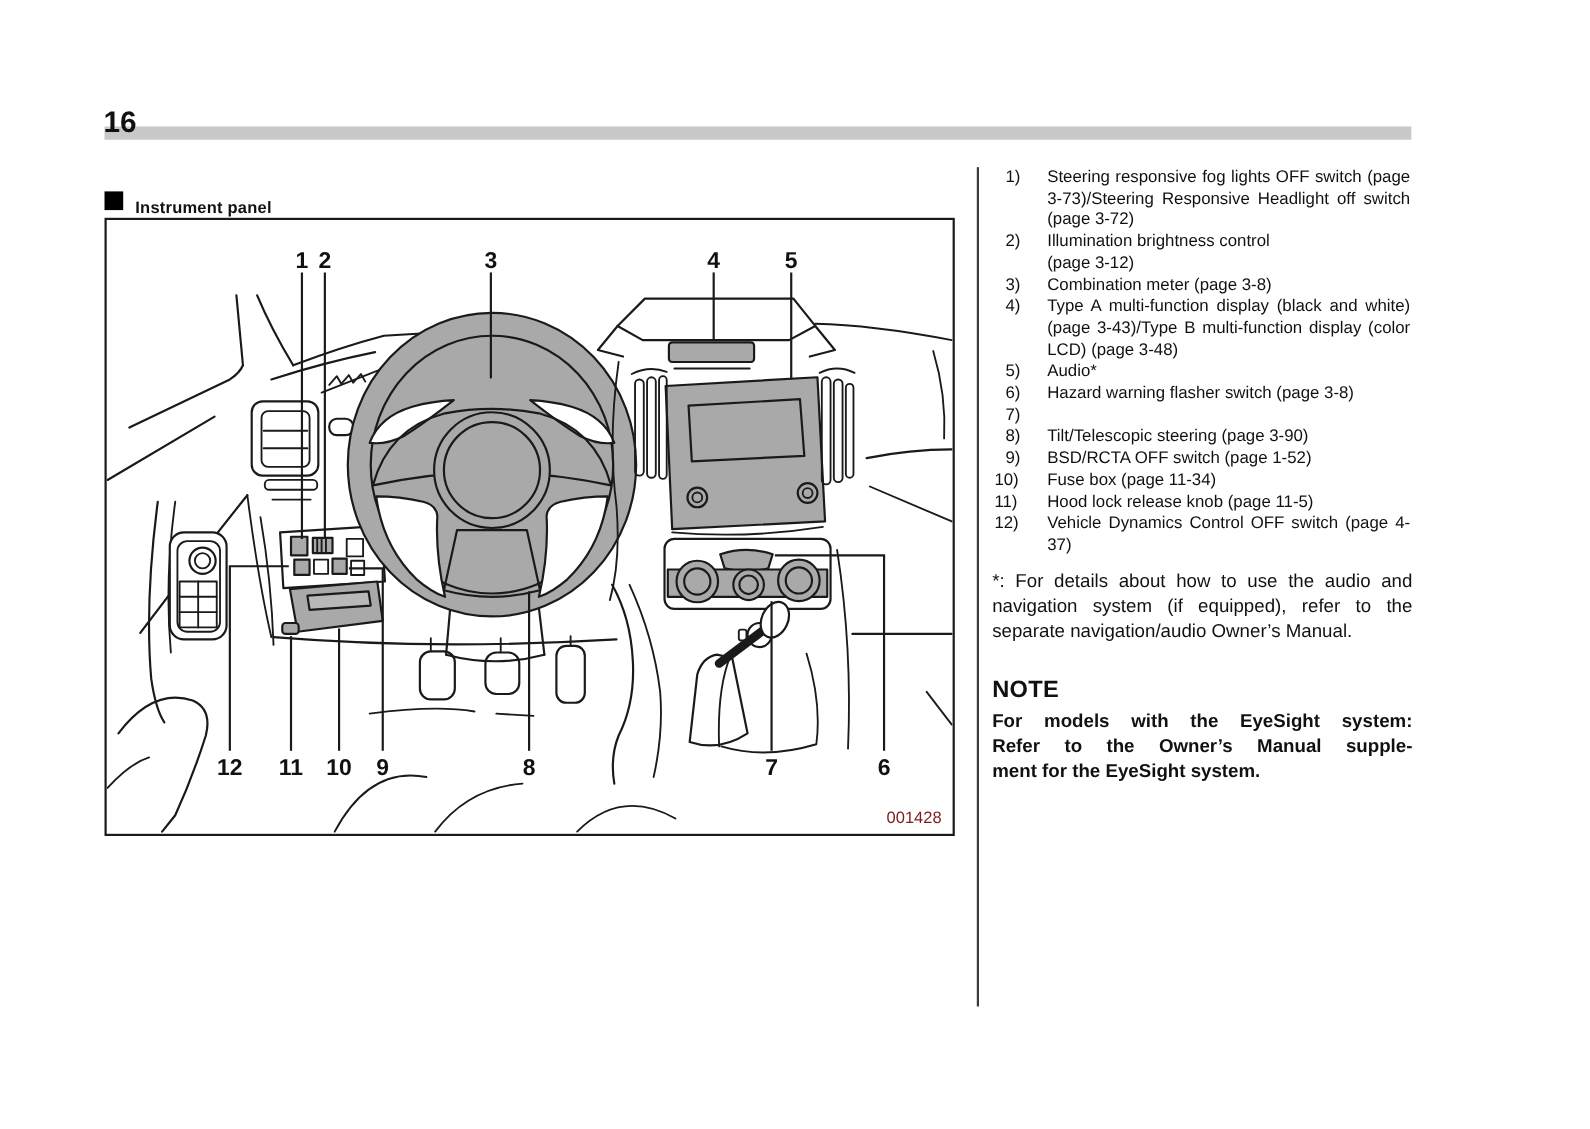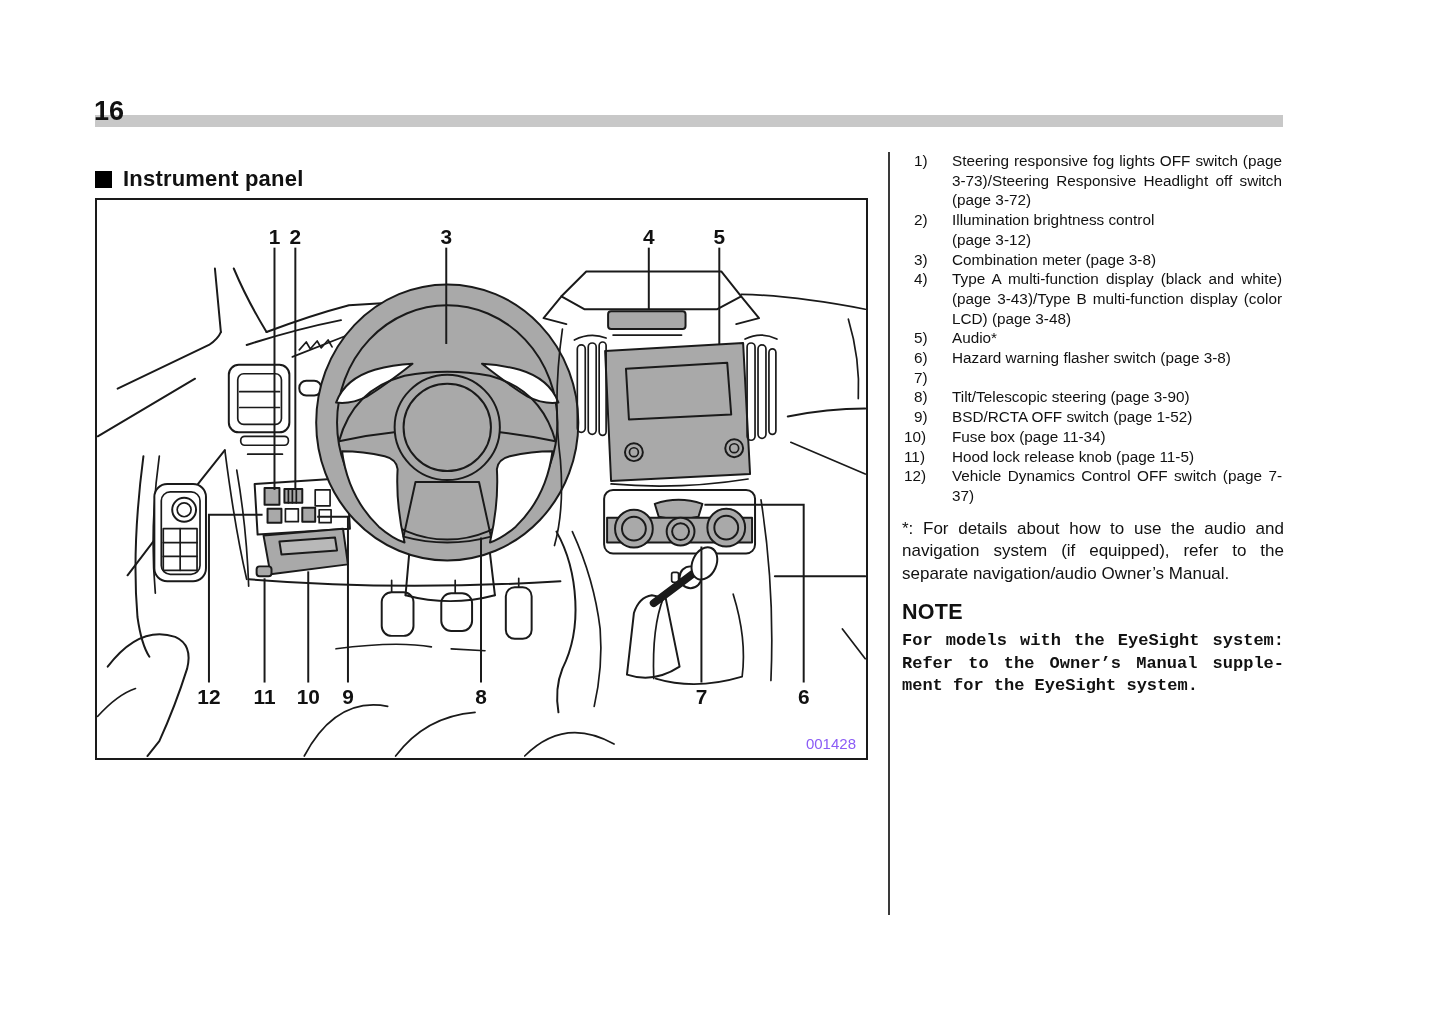--- a/index.html
+++ b/index.html
@@ -7,42 +7,42 @@
        font-family:"Liberation Sans","DejaVu Sans",sans-serif;color:#111;}
   .abs{position:absolute;}
 
   
   #page-number{left:94px;top:96px;font-size:27px;font-weight:bold;z-index:2;text-align:center;}
   #header-rule{left:95px;top:115px;width:1188px;height:12px;background:#c8c8c8;z-index:1;}
 
   
   #section-heading{left:95px;top:166px;display:flex;align-items:center;gap:11px;}
   #section-heading .sq{width:17px;height:17px;background:#000;flex:0 0 auto;}
-  #section-heading .t{font-size:22px;font-weight:bold;letter-spacing:.2px;}
+  #section-heading .t{font-size:15px;font-weight:bold;letter-spacing:.2px;margin-top:15px;}
 
   
   #figure-box{left:95px;top:198px;width:773px;height:562px;border:2px solid #1a1a1a;
               box-sizing:border-box;background:#fff;}
   #figure-box svg{display:block;}
-  #figure-code{position:absolute;right:10px;bottom:6px;font-size:15px;color:#8b5cf6;}
+  #figure-code{position:absolute;right:10px;bottom:6px;font-size:15px;color:#7f1d1d;}
 
   
   #v-divider{left:888px;top:152px;width:2px;height:763px;background:#3a3a3a;}
 
   
   #right-col{left:902px;top:151px;width:382px;}
   .legend-item{display:flex;align-items:flex-start;font-size:15.3px;line-height:19.7px;}
   .legend-num{flex:0 0 50px;width:50px;box-sizing:border-box;}
   .legend-num.d1{padding-left:12px;}
   .legend-num.d2{padding-left:2px;}
   .legend-text{width:330px;text-align:justify;white-space:pre-line;}
   #footnote{margin-top:12px;font-size:17px;line-height:22.5px;text-align:justify;}
-  #note-heading{margin-top:15px;font-size:21.5px;font-weight:bold;letter-spacing:.3px;}
+  #note-heading{margin-top:30px;font-size:21.5px;font-weight:bold;letter-spacing:.3px;}
   #note-body{margin-top:5px;font-size:17px;line-height:22.4px;font-weight:bold;}
-  .note-line{text-align:justify;text-align-last:justify;font-family:Liberation Mono, monospace;}
+  .note-line{text-align:justify;text-align-last:justify;}
   .note-line.last{text-align-last:left;}
 
   
   .ln{fill:none;stroke:#1a1a1a;stroke-width:2;stroke-linecap:round;stroke-linejoin:round;}
   .thin{stroke-width:1.7;}
   .thick{stroke-width:2.8;}
   .gry{fill:#a9a9a9;stroke:#1a1a1a;stroke-width:2;stroke-linejoin:round;}
   .wht{fill:#ffffff;stroke:#1a1a1a;stroke-width:2;stroke-linejoin:round;}
   .lead{fill:none;stroke:#1a1a1a;stroke-width:2;stroke-linecap:butt;}
   .callout{font-family:"Liberation Sans","DejaVu Sans",sans-serif;font-size:21px;
@@ -292,21 +292,21 @@
       <div class="legend-item">
         <span class="legend-num d2">10)</span>
         <span class="legend-text">Fuse box (page 11-34)</span>
       </div>
       <div class="legend-item">
         <span class="legend-num d2">11)</span>
         <span class="legend-text">Hood lock release knob (page 11-5)</span>
       </div>
       <div class="legend-item">
         <span class="legend-num d2">12)</span>
-        <span class="legend-text">Vehicle Dynamics Control OFF switch (page 7-37)</span>
+        <span class="legend-text">Vehicle Dynamics Control OFF switch (page 4-37)</span>
       </div>
     </div>
   <div id="footnote">*: For details about how to use the audio and navigation system (if equipped), refer to the separate navigation/audio Owner’s Manual.</div>
   <div id="note-heading">NOTE</div>
   <div id="note-body">
       <div class="note-line">For models with the EyeSight system:</div>
       <div class="note-line">Refer to the Owner’s Manual supple-</div>
       <div class="note-line last">ment for the EyeSight system.</div>
     </div>
 </div>

